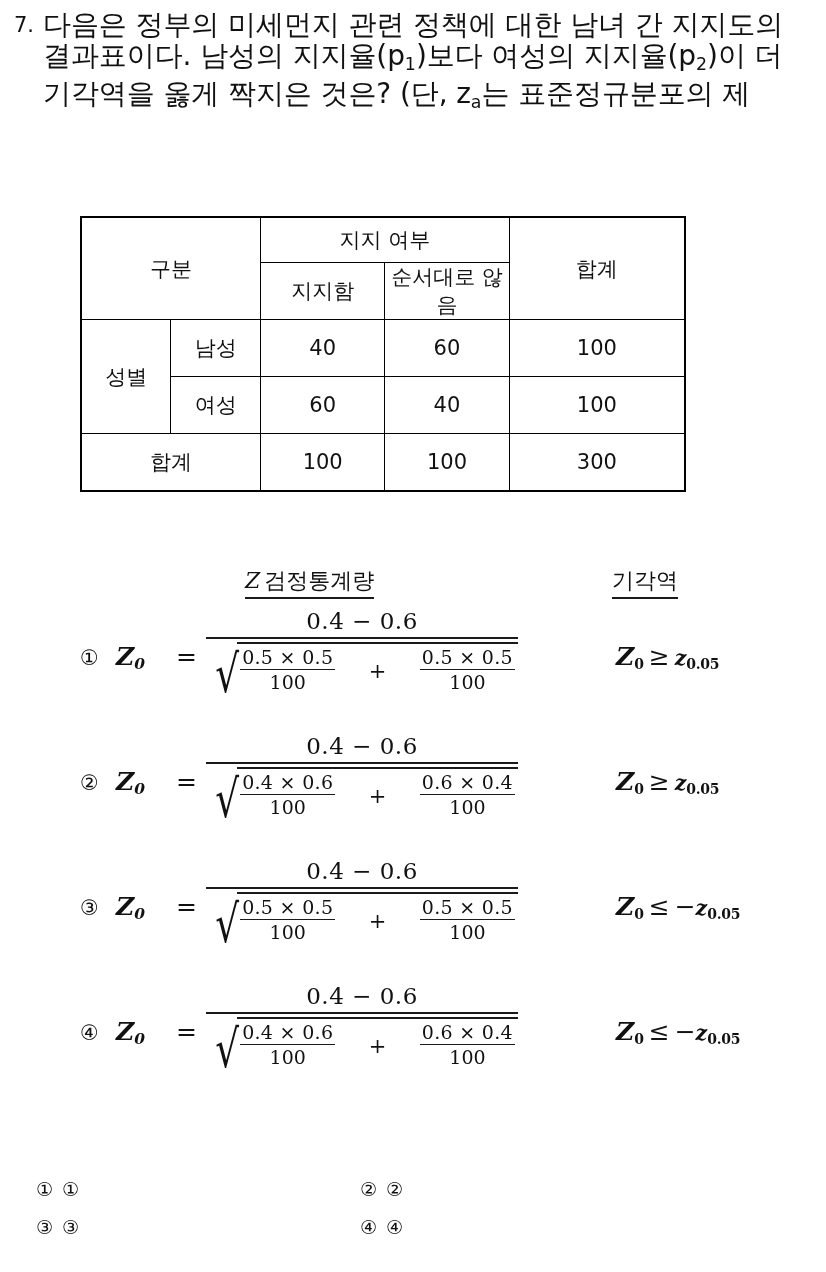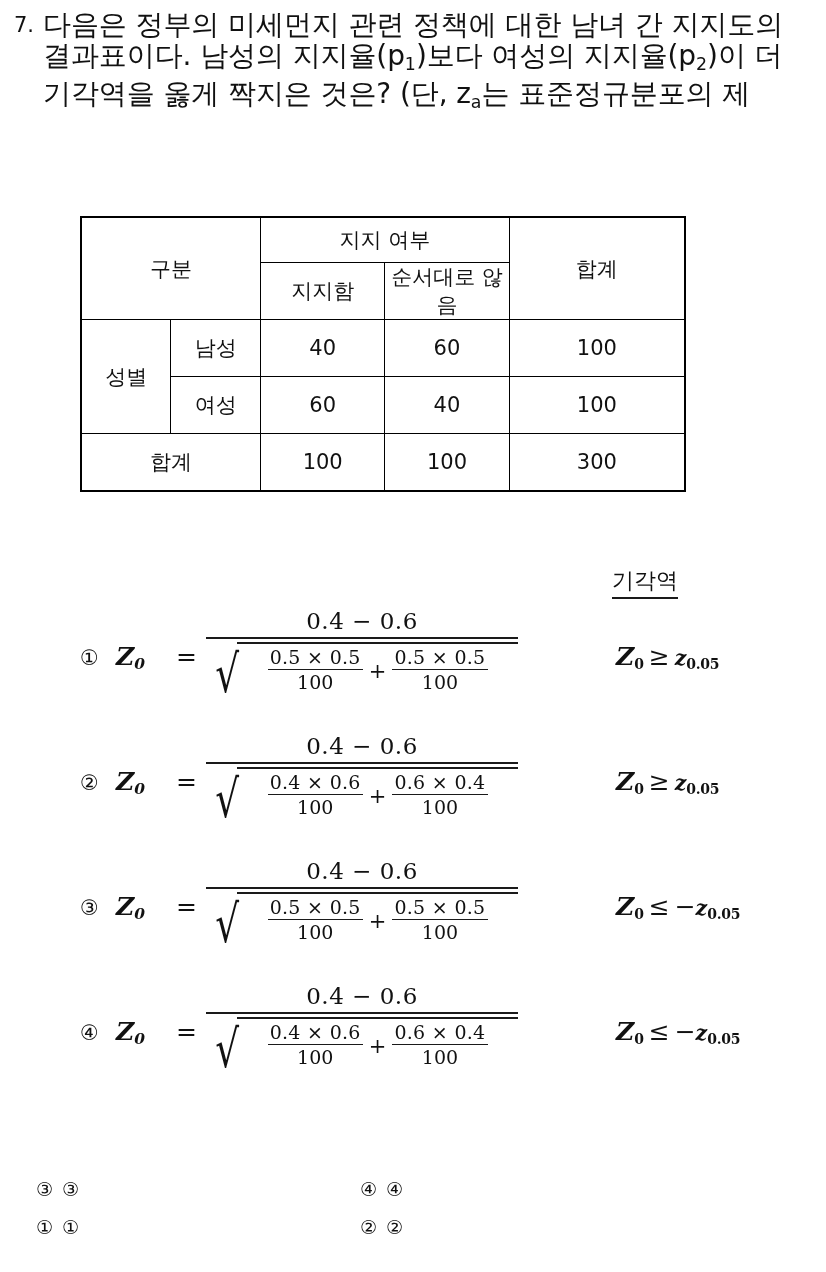--- a/index.html
+++ b/index.html
@@ -184,21 +184,21 @@
     margin-right: -2px;
     margin-bottom: -4px;
   }
   .rad-body {
     flex: 1;
     border-top: 2.2px solid #1a1a1a;
     padding-top: 2px;
     display: flex;
     flex-direction: row;
     align-items: center;
-    justify-content: center;
+    justify-content: space-between;
   }
   .smallfrac {
     display: inline-flex;
     flex-direction: column;
     align-items: center;
     padding: 0 3px;
   }
   .smallfrac .sn {
     font-size: 19px;
     letter-spacing: 0.3px;
@@ -314,20 +314,23 @@
         <td class="col-d outer-b h-row">100</td>
         <td class="col-e outer-r outer-b h-row">300</td>
       </tr>
     </tbody>
   </table>
 </div>
 
 <div class="formula-area">
 
   <div class="col-headers">
+    <div class="hdr hdr-stat">
+      <i>Z</i><span>검정통계량</span>
+    </div>
     <div class="hdr hdr-reject">기각역</div>
   </div>
 
   <div class="opt-row">
     <span class="opt-mark">①</span>
     <span class="opt-z"><span>Z</span><sub>0</sub></span>
     <span class="opt-eq">=</span>
     <div class="bigfrac">
       <div class="num">0.4 − 0.6</div>
       <div class="vinc"></div>
@@ -446,27 +449,27 @@
     <span class="opt-reject">
       <span class="zsym">Z</span><sub>0</sub><span class="rel">≤</span><span class="rel" style="padding:0">−</span><span class="zsmall">z</span><sub>0.05</sub>
     </span>
   </div>
 
 </div>
 
 <div class="answers">
   <div class="ans-row">
     <div class="ans-cell ans-left">
+      <span class="lab">①</span><span>①</span>
+    </div>
+    <div class="ans-cell ans-right">
+      <span class="lab">②</span><span>②</span>
+    </div>
+  </div>
+  <div class="ans-row">
+    <div class="ans-cell ans-left">
       <span class="lab">③</span><span>③</span>
     </div>
     <div class="ans-cell ans-right">
       <span class="lab">④</span><span>④</span>
     </div>
   </div>
-  <div class="ans-row">
-    <div class="ans-cell ans-left">
-      <span class="lab">①</span><span>①</span>
-    </div>
-    <div class="ans-cell ans-right">
-      <span class="lab">②</span><span>②</span>
-    </div>
-  </div>
 </div>
 
 </body></html>

